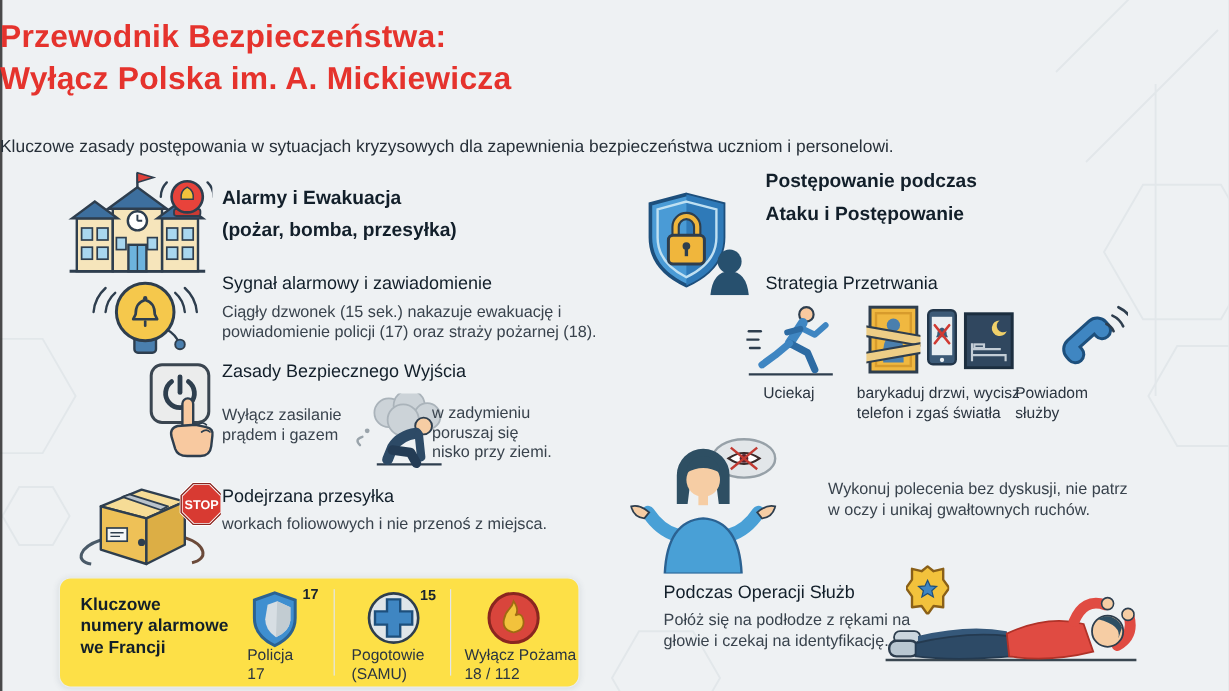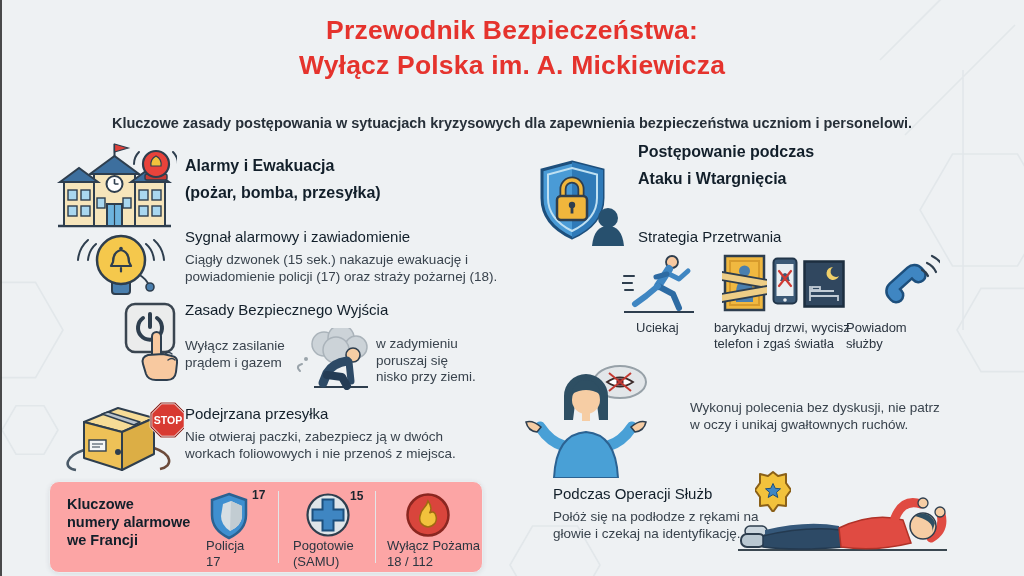--- a/index.html
+++ b/index.html
@@ -1,28 +1,28 @@
 <!DOCTYPE html>
 <html><head>
 <meta charset="utf-8">
 <style>
   html,body{margin:0;padding:0;background:#d8dcde;}
   .stage{position:relative;width:1024px;height:576px;background:#eef1f3;overflow:hidden;
          font-family:"Liberation Sans",sans-serif;color:#121f2a;}
   .abs{position:absolute;}
   .bg-pattern{position:absolute;left:0;top:0;width:1024px;height:576px;pointer-events:none;}
   .edge-strip{position:absolute;left:0;top:0;width:2px;height:576px;background:#2b2b2b;opacity:.85;}
-  .title-block{position:absolute;left:0;right:0;top:13px;text-align:center;}
+  .title-block{position:absolute;left:0;right:0;top:13px;text-align:left;}
   .title-line{font-size:26.5px;font-weight:700;color:#e5332d;line-height:35px;letter-spacing:.2px;}
-  .subtitle{position:absolute;left:0;right:0;top:115px;text-align:center;font-size:14.5px;color:#273039;font-weight:bold;}
+  .subtitle{position:absolute;left:0;right:0;top:115px;text-align:left;font-size:14.5px;color:#273039;}
   .h1{font-size:16px;font-weight:700;line-height:27px;color:#121f2a;}
   .h2{font-size:15px;font-weight:400;color:#121f2a;}
   .body-text{font-size:13.5px;color:#39434d;line-height:16.5px;}
   .label{font-size:13px;color:#2b3540;line-height:16px;}
-  .card{position:absolute;left:49px;top:481px;width:432px;height:90px;background:#fca5a5;
+  .card{position:absolute;left:49px;top:481px;width:432px;height:90px;background:#fde047;
         border:1px solid #e9edef;border-radius:10px;box-shadow:0 1px 5px rgba(40,60,80,.10);}
   .card-title{position:absolute;left:17px;top:13px;font-size:14.5px;font-weight:700;line-height:18px;color:#121f2a;}
   .card-divider{position:absolute;top:9px;width:1px;height:72px;background:#e3e6e8;}
   .badge-num{position:absolute;font-size:12px;font-weight:700;color:#1a242e;}
   svg{display:block;}
   svg text{font-family:"Liberation Sans",sans-serif;}
 </style>
 </head>
 <body>
 
@@ -136,21 +136,21 @@
     </g>
     <path d="M8,36 q-7,2 -2,7" fill="none" stroke="#9aa4ab" stroke-width="2" stroke-linecap="round"></path>
     <circle cx="12" cy="31" r="2" fill="#9aa4ab"></circle>
     <line x1="20" y1="59" x2="74" y2="59" stroke="#2e3e4e" stroke-width="2"></line>
     <circle cx="59" cy="27" r="7" fill="#f6cda4" stroke="#2e3e4e" stroke-width="1.6"></circle>
     <path d="M53,33 Q39,35 33,45 L29,55" fill="none" stroke="#2d4a66" stroke-width="9" stroke-linecap="round"></path>
     <path d="M55,34 L57,53" stroke="#2d4a66" stroke-width="7" stroke-linecap="round"></path>
     <path d="M33,47 L48,49 L53,58" fill="none" stroke="#243c55" stroke-width="8" stroke-linecap="round" stroke-linejoin="round"></path>
   </svg>
 
-  <div class="abs body-text" style="left:376px;top:336px">
+  <div class="abs body-text" style="left:360px;top:336px">
     <div>w zadymieniu</div>
     <div>poruszaj się</div>
     <div>nisko przy ziemi.</div>
   </div>
 
   <svg class="abs" style="left:56px;top:390px" width="128" height="84" viewBox="0 0 128 84">
     <path d="M28,60 C10,66 6,78 20,80" fill="none" stroke="#4a5a68" stroke-width="2.5"></path>
     <path d="M98,58 C116,64 118,76 104,79" fill="none" stroke="#6b4a3a" stroke-width="2.5"></path>
     <g stroke="#2e3e4e" stroke-width="2" stroke-linejoin="round">
       <polygon points="28,32 62,18 98,28 66,42" fill="#f6dc96"></polygon>
@@ -161,21 +161,20 @@
     <rect x="33" y="50" width="17" height="11" fill="#f4f6f7" stroke="#2e3e4e" stroke-width="1.4"></rect>
     <path d="M36,54 h11 M36,57 h8" stroke="#2e3e4e" stroke-width="1.2"></path>
     <circle cx="62" cy="62" r="3" fill="#2e3e4e"></circle>
     <polygon points="105,13 119,13 129,23 129,37 119,47 105,47 95,37 95,23" fill="#d83a32" stroke="#fff" stroke-width="2.5"></polygon>
     <polygon points="105,13 119,13 129,23 129,37 119,47 105,47 95,37 95,23" fill="none" stroke="#8a2620" stroke-width="1.2"></polygon>
     <text x="112" y="34" text-anchor="middle" font-size="10.5" font-weight="bold" fill="#fff">STOP</text>
   </svg>
 
   <div class="abs h2" style="left:185px;top:405px">Podejrzana przesyłka</div>
   <div class="abs body-text" style="left:185px;top:429px">
-    <div>Nie otwieraj paczki, zabezpiecz ją w dwóch</div>
     <div>workach foliowowych i nie przenoś z miejsca.</div>
   </div>
 
   <div class="card">
     <div class="card-title">
       <div>Kluczowe</div>
       <div>numery alarmowe</div>
       <div>we Francji</div>
     </div>
     <div class="card-divider" style="left:228px"></div>
@@ -220,21 +219,21 @@
     <path d="M28,38 v-7 a9,9 0 0 1 18,0 v7" fill="none" stroke="#f0b63c" stroke-width="3.5"></path>
     <rect x="22" y="38" width="30" height="24" rx="4" fill="#f0b63c" stroke="#2e3e4e" stroke-width="2.5"></rect>
     <circle cx="37" cy="47" r="3.2" fill="#2e3e4e"></circle>
     <rect x="35.6" y="49" width="2.8" height="6.5" fill="#2e3e4e"></rect>
     <circle cx="73" cy="60" r="10" fill="#27506e"></circle>
     <path d="M57,88 q2,-20 16,-20 q14,0 16,20 z" fill="#27506e"></path>
   </svg>
 
   <div class="abs h1" style="left:638px;top:138px">
     <div>Postępowanie podczas</div>
-    <div>Ataku i Wtargnięcia</div>
+    <div>Ataku i Postępowanie</div>
   </div>
 
   <div class="abs h2" style="left:638px;top:228px">Strategia Przetrwania</div>
 
   <svg class="abs" style="left:622px;top:254px" width="74" height="62" viewBox="0 0 74 62">
     <line x1="2" y1="58" x2="72" y2="58" stroke="#2e3e4e" stroke-width="2"></line>
     <g stroke="#2e3e4e" stroke-width="2" stroke-linecap="round">
       <line x1="2" y1="22" x2="12" y2="22"></line>
         <line x1="0" y1="29" x2="10" y2="29"></line>
         <line x1="3" y1="36" x2="11" y2="36"></line>

